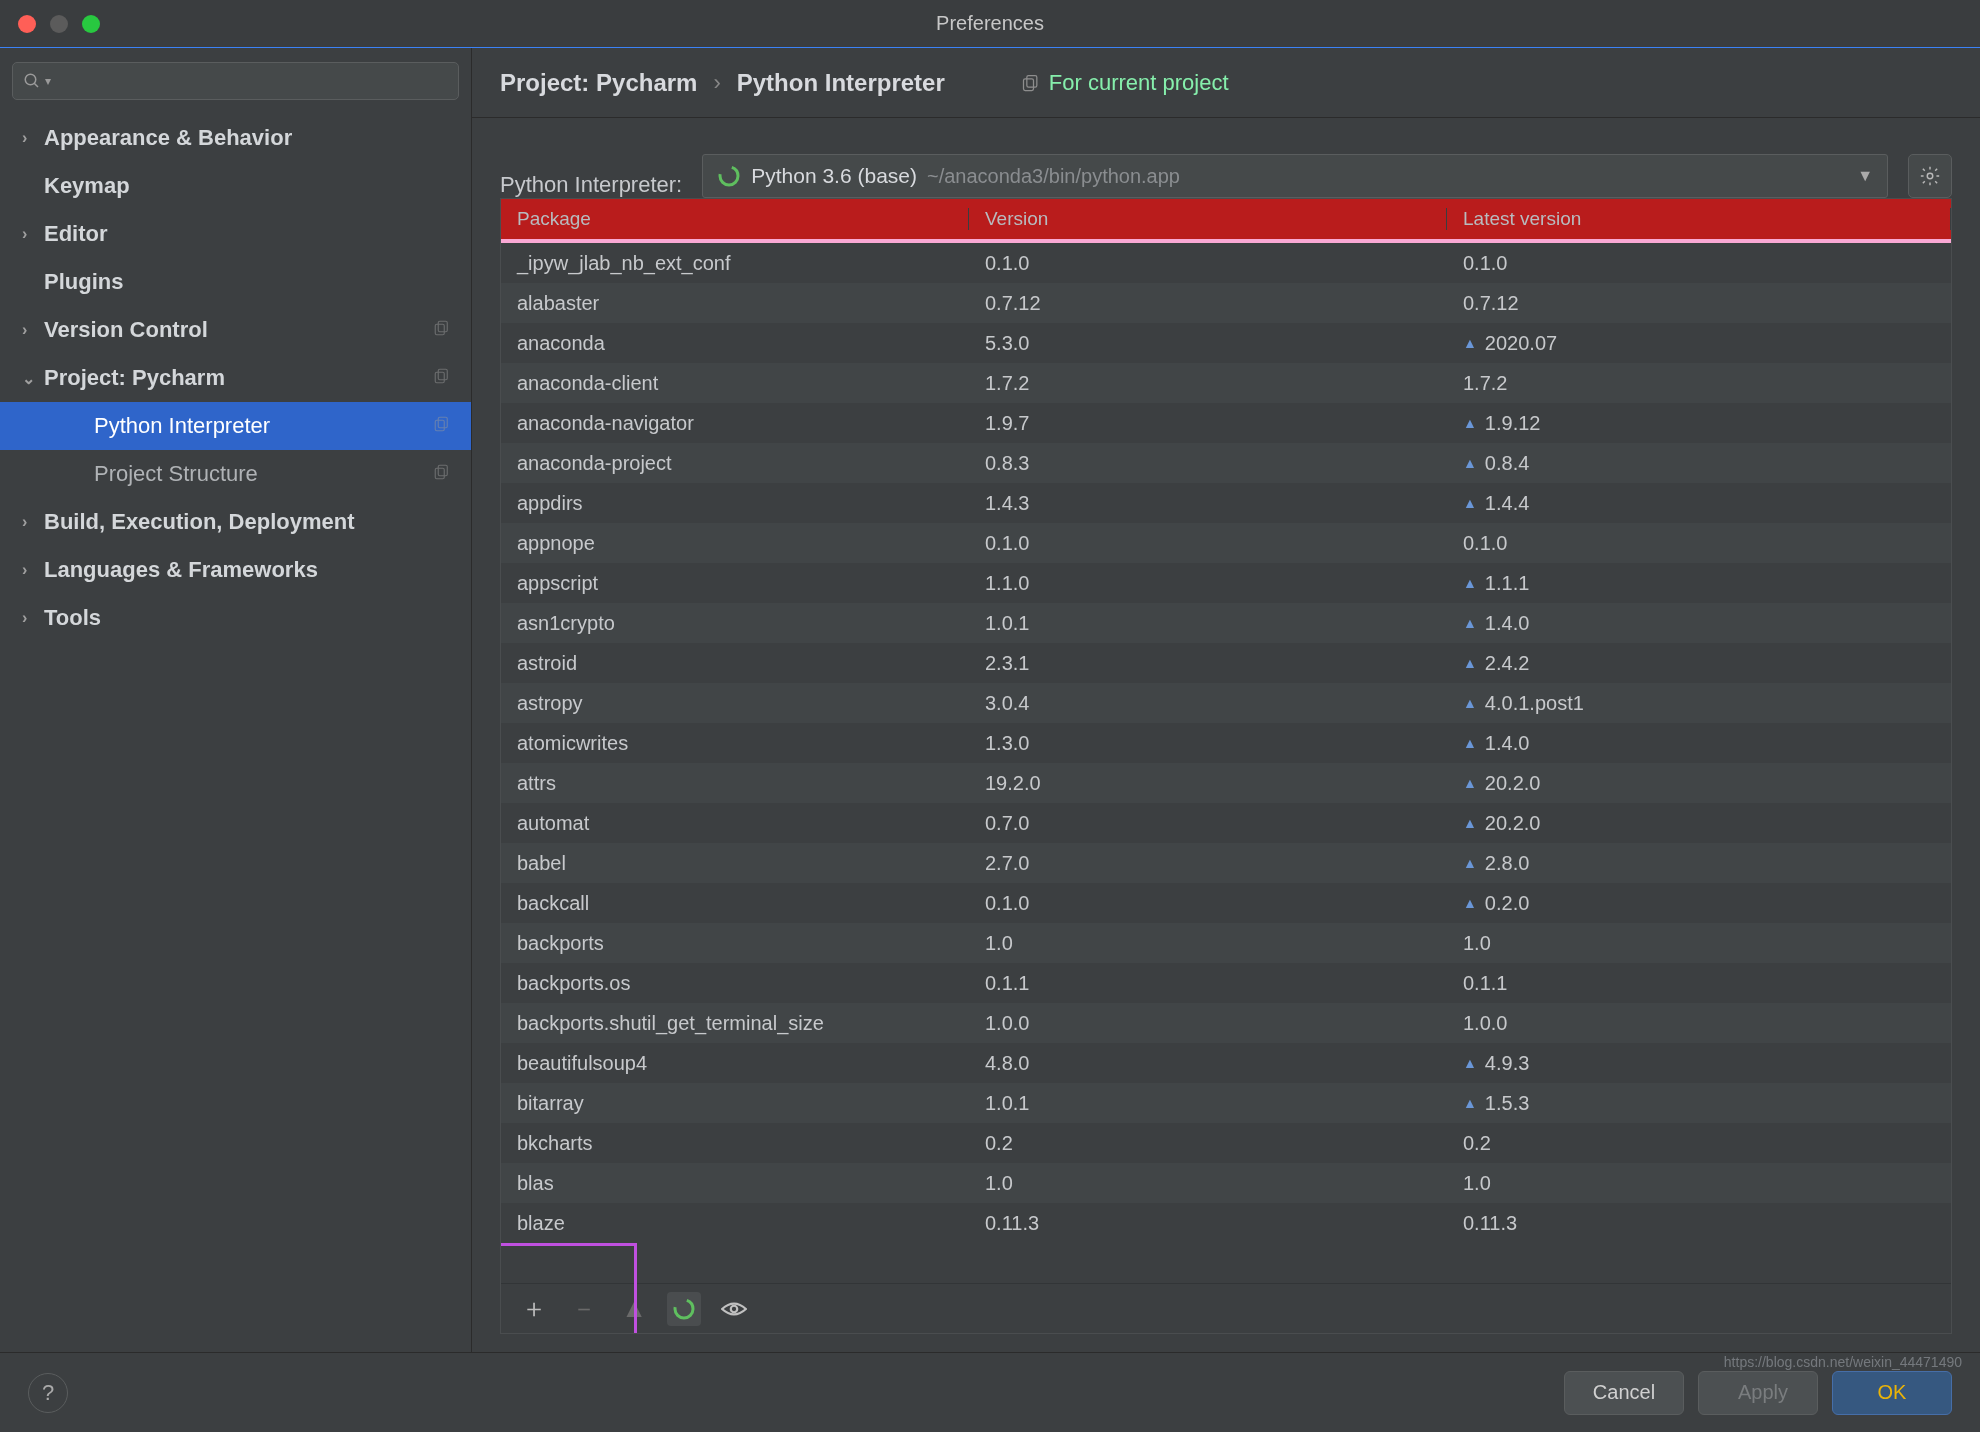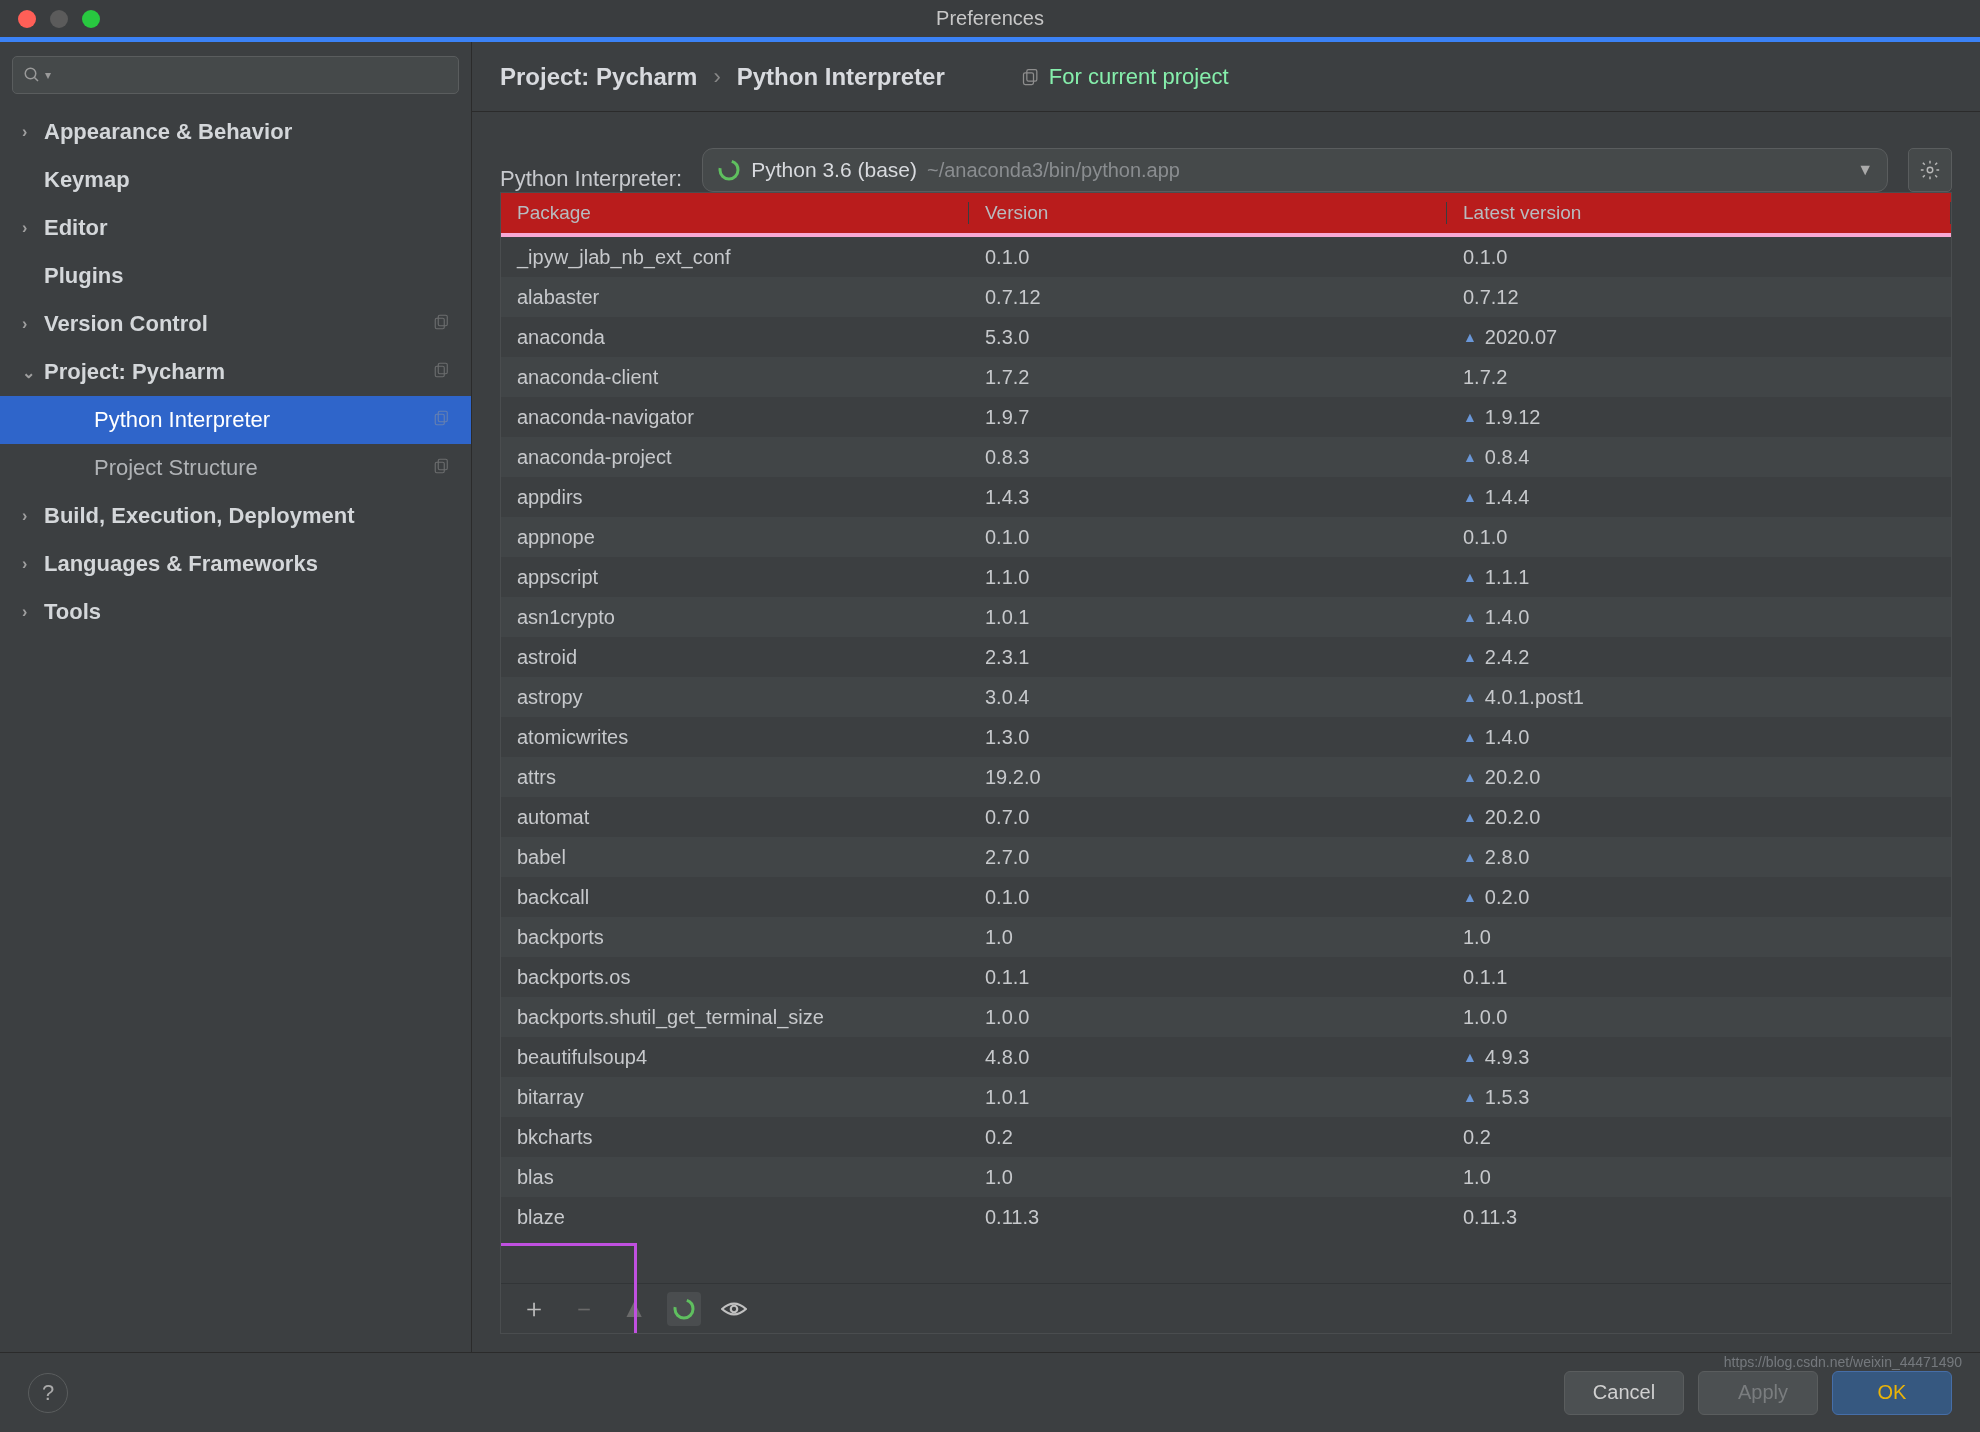--- a/index.html
+++ b/index.html
@@ -1,21 +1,21 @@
 <!DOCTYPE html>
 <html><head>
 <meta charset="utf-8">
 <style>
 * { box-sizing: border-box; margin: 0; padding: 0; font-family: -apple-system, "Helvetica Neue", Arial, sans-serif; }
 html, body { width: 1980px; height: 1432px; background: #3c3f41; color: #bbb; overflow: hidden; }
 
 .window { width: 1980px; height: 1432px; display: flex; flex-direction: column; position: relative; }
 
 
-.titlebar { height: 42px; background: #3a3d3f; display: flex; align-items: center; position: relative; border-bottom: 5px solid #3b82f6; }
+.titlebar { height: 48px; background: #3a3d3f; display: flex; align-items: center; position: relative; border-bottom: 1px solid #3b82f6; }
 .traffic { display: flex; gap: 14px; margin-left: 18px; }
 .tl { width: 18px; height: 18px; border-radius: 50%; }
 .tl.red { background: #ff5f57; }
 .tl.yellow { background: #5b5b5b; }
 .tl.green { background: #28c840; }
 .titlebar .title { position: absolute; left: 50%; transform: translateX(-50%); color: #c7c7c7; font-size: 20px; }
 
 
 .body { flex: 1; display: flex; overflow: hidden; }
 .sidebar { width: 472px; background: #3c3f41; border-right: 1px solid #2b2b2b; display: flex; flex-direction: column; }
@@ -34,21 +34,21 @@
 
 .main { flex: 1; display: flex; flex-direction: column; background: #3c3f41; overflow: hidden; }
 .breadcrumb { display: flex; align-items: center; height: 70px; padding-left: 28px; gap: 16px; border-bottom: 1px solid #2b2b2b; }
 .breadcrumb .bc1 { font-size: 24px; font-weight: 600; color: #d8dade; }
 .breadcrumb .sep { color: #888; font-size: 22px; }
 .breadcrumb .bc2 { font-size: 24px; font-weight: 600; color: #d8dade; }
 .breadcrumb .fcp { display: flex; align-items: center; gap: 8px; color: #86efac; font-size: 22px; margin-left: 60px; }
 
 .interp-row { display: flex; align-items: flex-end; height: 80px; padding: 0 28px; gap: 20px; }
 .interp-row .lbl { font-size: 22px; color: #c7c9cd; }
-.interp-select { flex: 1; height: 44px; background: #45494a; border: 1px solid #5a5d5e; border-radius: 11px; display: flex; align-items: center; padding: 0 14px; gap: 10px; }
+.interp-select { flex: 1; height: 44px; background: #45494a; border: 1px solid #5a5d5e; border-radius: 3px; display: flex; align-items: center; padding: 0 14px; gap: 10px; }
 .interp-select .pyname { color: #d8dade; font-size: 21px; }
 .interp-select .pypath { color: #8a8d90; font-size: 20px; }
 .interp-select .dd { margin-left: auto; color: #aaa; }
 .gear-btn { width: 44px; height: 44px; background: #45494a; border: 1px solid #5a5d5e; border-radius: 5px; display: flex; align-items: center; justify-content: center; color: #b8b8b8; }
 
 .table-wrap { flex: 1; margin: 0 28px; border: 1px solid #4a4d4f; overflow: hidden; position: relative; display: flex; flex-direction: column; }
 .thead { display: flex; height: 44px; background: #b91c1c; border-bottom: 4px solid #f9a8d4; align-items: center; }
 .thead .th { display:flex; align-items:center; padding-left: 16px; font-size: 19px; color: #b8bbbf; border-right:1px solid #3a3d3f; }
 .th.c1 { width: 468px; } .th.c2 { width: 478px; } .th.c3 { flex: 1; }
 

